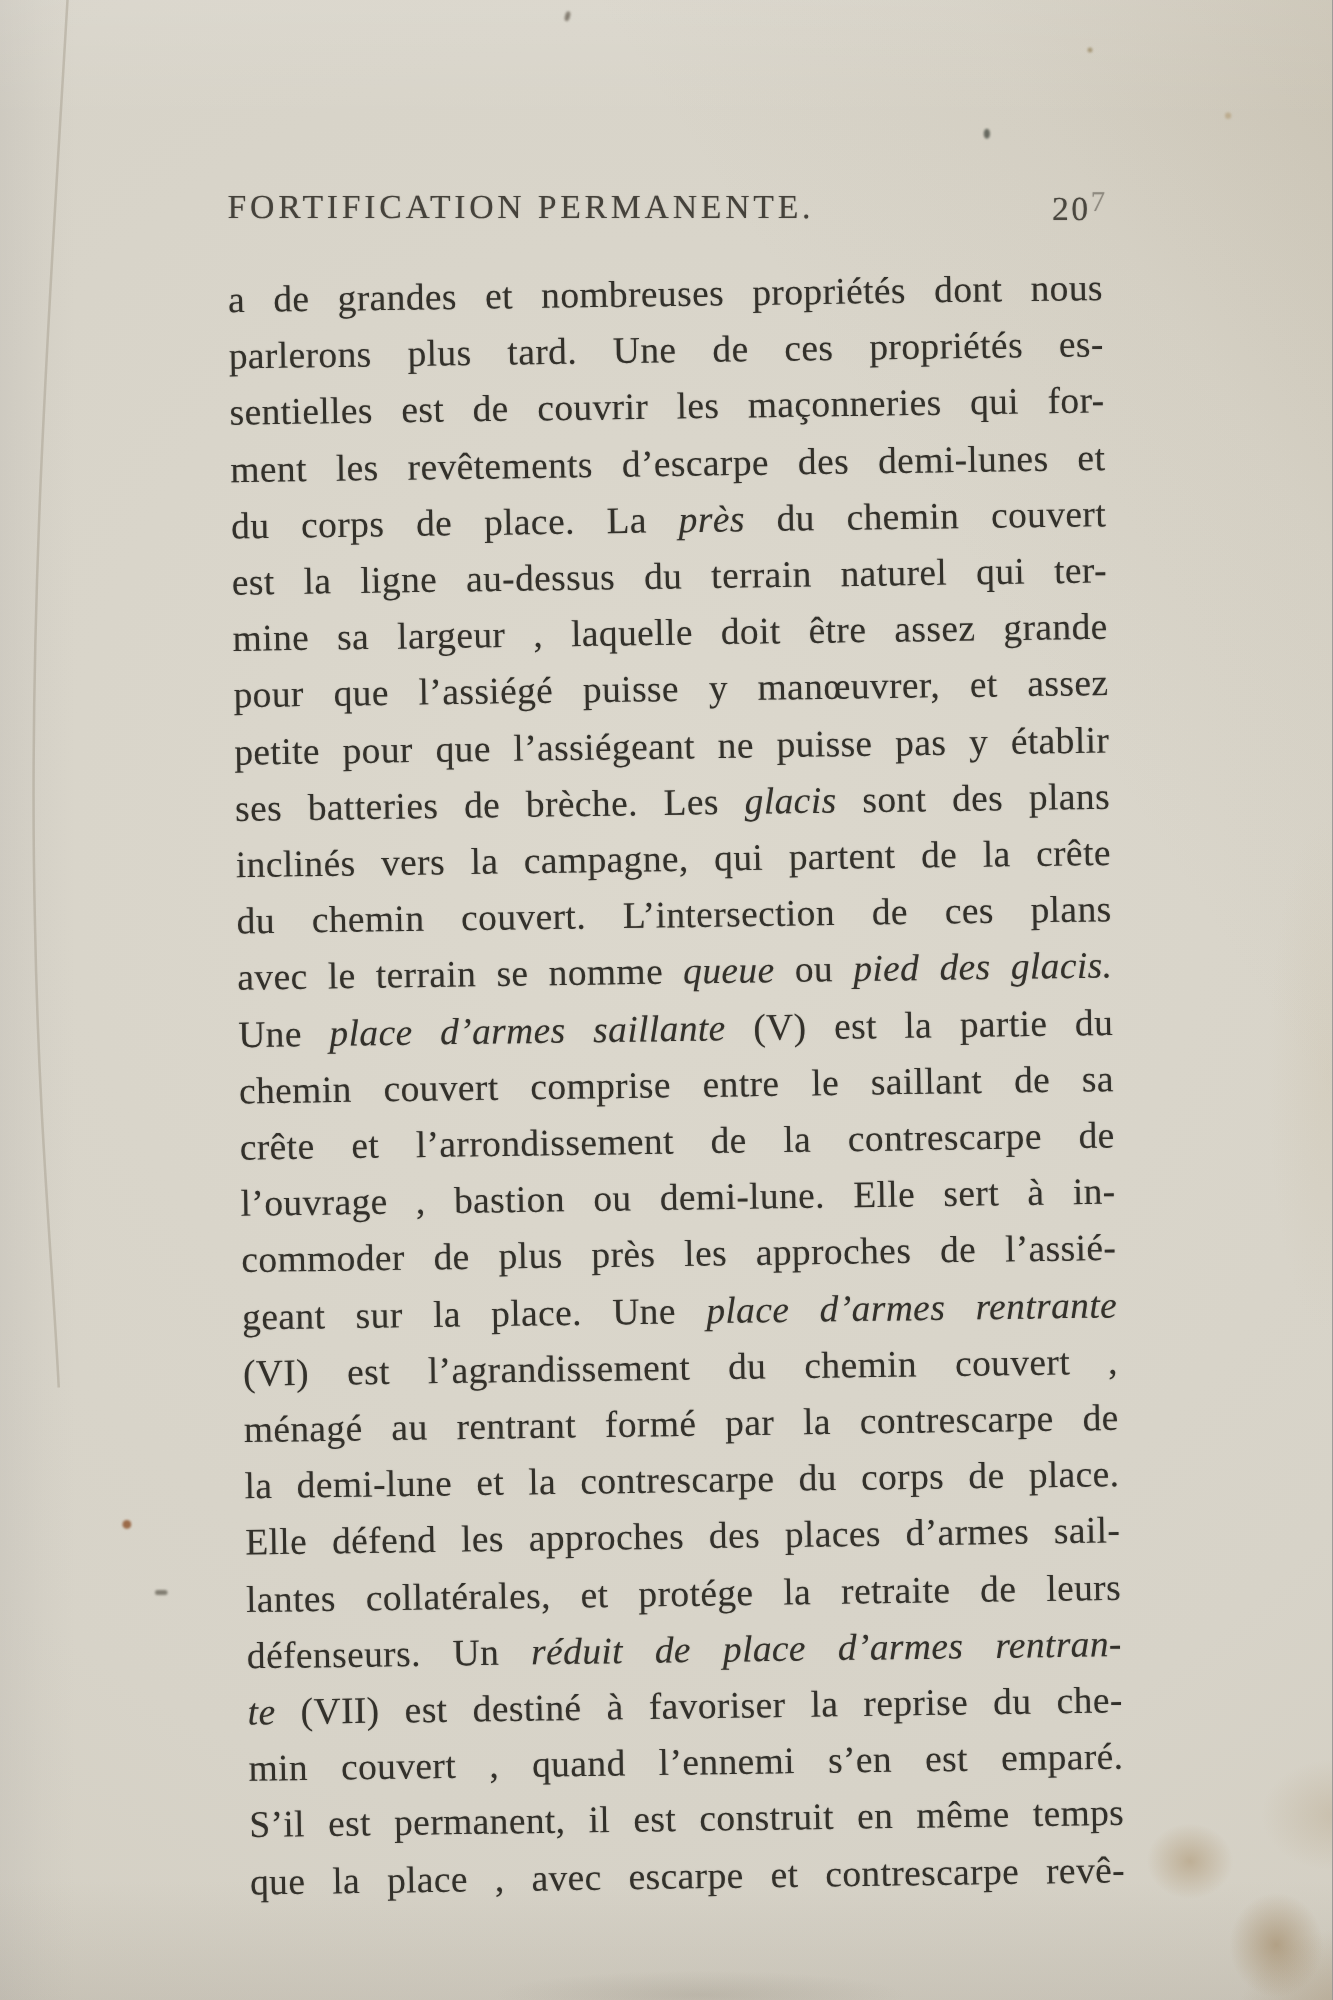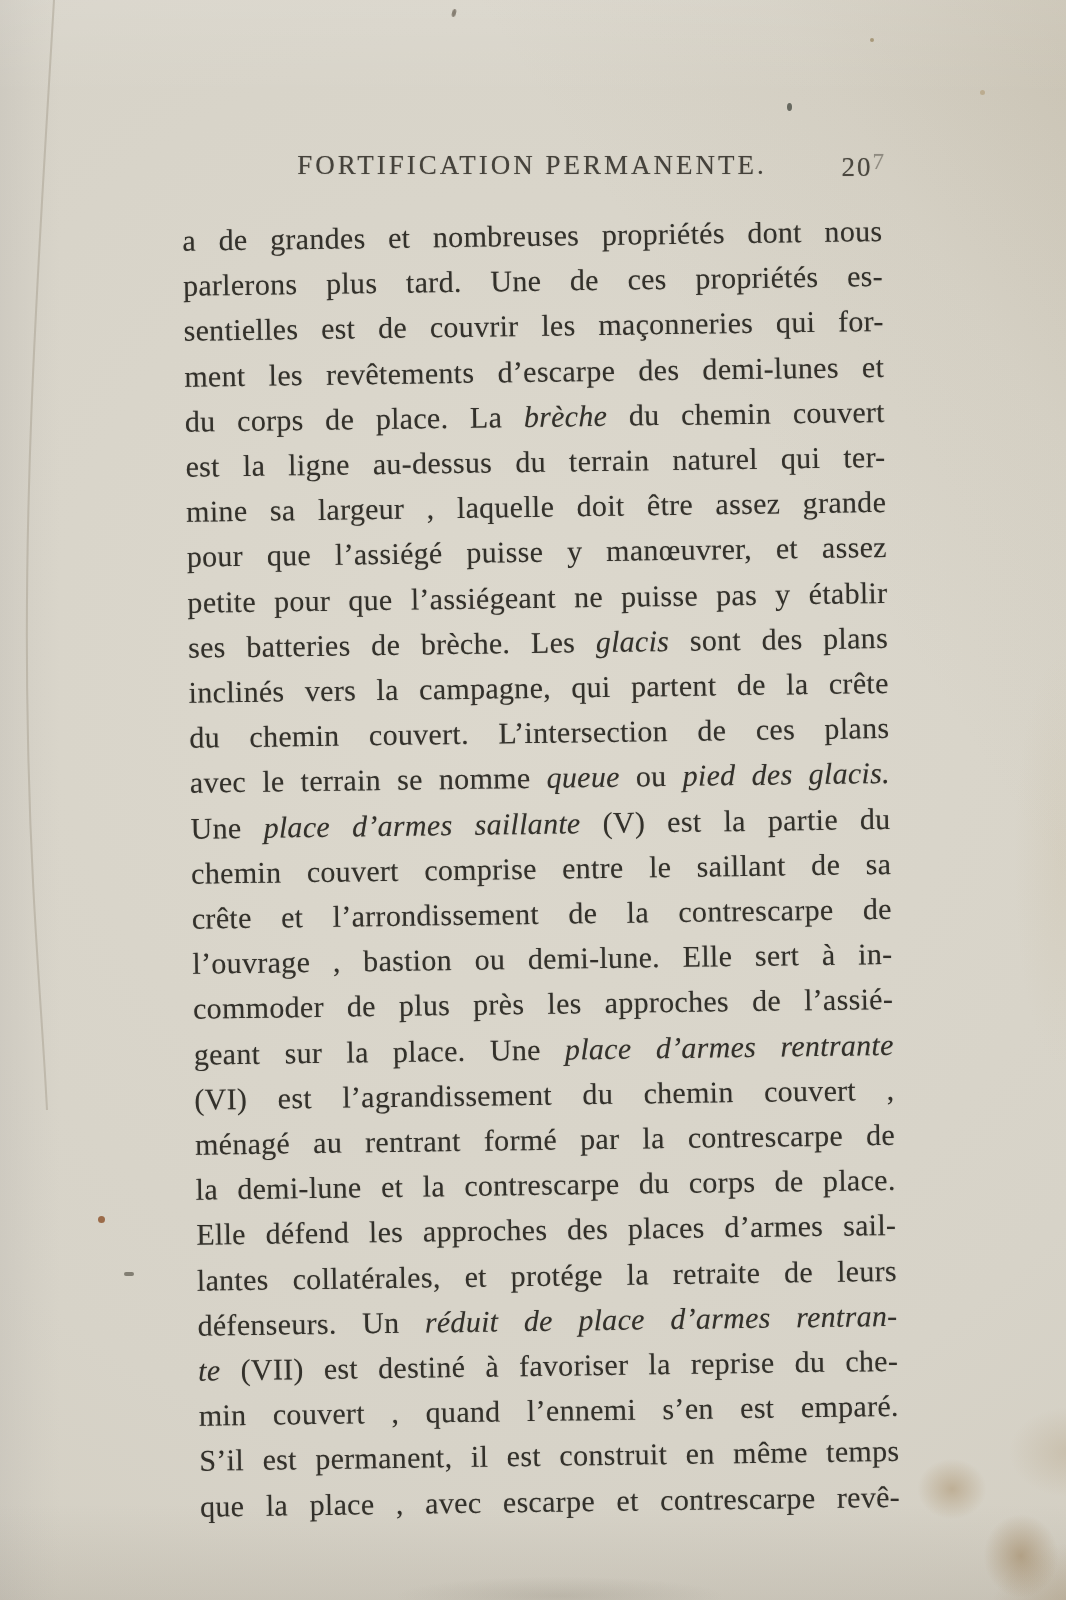--- a/index.html
+++ b/index.html
@@ -41,21 +41,21 @@
   
   .page-text{
     position:absolute;inset:0;
     filter:blur(0.35px);
     text-shadow:0 0 1px rgba(51,48,42,0.40);
   }
   .header{
     position:absolute;left:182px;top:150px;width:700px;height:42px;
   }
   .title{
-    display:block;text-align:center;
+    display:block;text-align:left;
     font-size:27px;letter-spacing:3px;
     color:#45423b;
   }
   .pagenum{
     position:absolute;right:-4px;top:2px;
     font-size:27px;letter-spacing:2px;color:#4a473f;
   }
   .pagenum .sup{
     display:inline-block;transform:translateY(-7px);
     opacity:.5;font-size:23px;
@@ -95,21 +95,21 @@
   <div class="page-text">
     <div class="header">
       <span class="title">FORTIFICATION PERMANENTE.</span>
       <span class="pagenum"><span>20</span><span class="sup">7</span></span>
     </div>
     <div class="bodytext" id="bodytext">
         <div class="text-line"><span class="run">a de grandes et nombreuses propriétés dont nous</span></div>
         <div class="text-line"><span class="run">parlerons plus tard. Une de ces propriétés es-</span></div>
         <div class="text-line"><span class="run">sentielles est de couvrir les maçonneries qui for-</span></div>
         <div class="text-line"><span class="run">ment les revêtements d’escarpe des demi-lunes et</span></div>
-        <div class="text-line"><span class="run">du corps de place. La </span><span class="run it">brèche</span><span class="run"> du chemin couvert</span></div>
+        <div class="text-line"><span class="run">du corps de place. La </span><span class="run it">près</span><span class="run"> du chemin couvert</span></div>
         <div class="text-line"><span class="run">est la ligne au-dessus du terrain naturel qui ter-</span></div>
         <div class="text-line"><span class="run">mine sa largeur , laquelle doit être assez grande</span></div>
         <div class="text-line"><span class="run">pour que l’assiégé puisse y manœuvrer, et assez</span></div>
         <div class="text-line"><span class="run">petite pour que l’assiégeant ne puisse pas y établir</span></div>
         <div class="text-line"><span class="run">ses batteries de brèche. Les </span><span class="run it">glacis</span><span class="run"> sont des plans</span></div>
         <div class="text-line"><span class="run">inclinés vers la campagne, qui partent de la crête</span></div>
         <div class="text-line"><span class="run">du chemin couvert. L’intersection de ces plans</span></div>
         <div class="text-line"><span class="run">avec le terrain se nomme </span><span class="run it">queue</span><span class="run"> ou </span><span class="run it">pied des glacis.</span></div>
         <div class="text-line"><span class="run">Une </span><span class="run it">place d’armes saillante</span><span class="run"> (V) est la partie du</span></div>
         <div class="text-line"><span class="run">chemin couvert comprise entre le saillant de sa</span></div>

